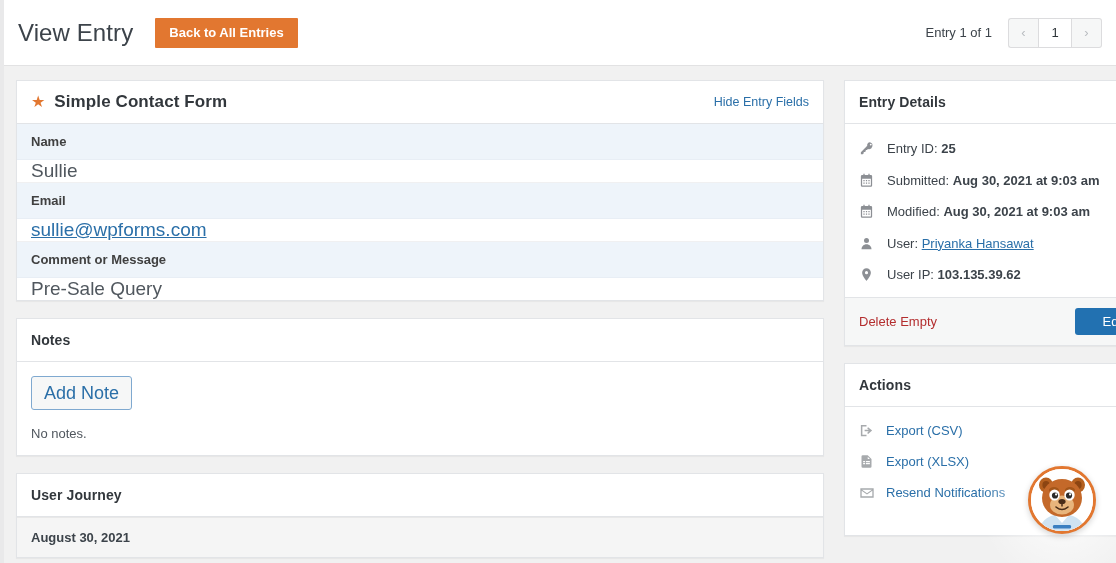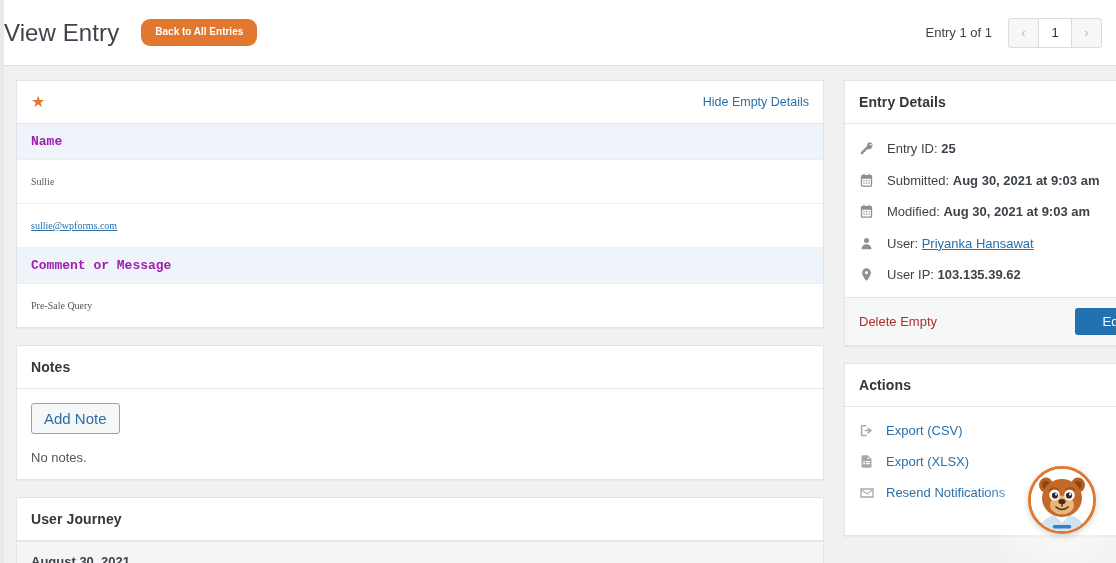--- a/index.html
+++ b/index.html
@@ -30,30 +30,31 @@
     position: absolute; left: 4px; top: 0;
     width: 1112px; height: 66px;
     background: #ffffff;
     border-bottom: 1px solid #e2e2e3;
     display: flex; align-items: center;
   }
   .page-title {
     font-size: 24px;
     font-weight: 400;
     color: #3c434a;
+    margin-left: 14px;
     letter-spacing: .1px;
   }
   .btn-back {
     margin-left: 22px;
     background: #e27730;
     color: #ffffff;
-    font-size: 10px;
+    font-size: 13px;
     font-weight: bold;
     border: none;
-    border-radius: 9px;
+    border-radius: 1px;
     padding: 8px 14px 9px 14px;
     cursor: pointer;
     line-height: 1;
     font-family: "Liberation Sans", sans-serif;
   }
   .header-right {
     margin-left: auto;
     margin-right: 14px;
     display: flex;
     align-items: center;
@@ -132,46 +133,44 @@
     text-decoration: none;
     cursor: pointer;
   }
 
   
   .field-label {
     background: #eef4fa;
     padding: 10px 14px;
     font-size: 13px;
     font-weight: bold;
-    color: #a21caf;
+    color: #404040;
     border-bottom: 1px solid #e8eef5;
-    font-family: Liberation Mono, monospace;
   }
   .field-value {
     background: #ffffff;
-    padding: 16px 14px;
-    font-size: 10px;
+    padding: 0 14px;
+    font-size: 19px;
     color: #50575e;
     border-bottom: 1px solid #f0f0f1;
-    font-family: Liberation Serif, serif;
   }
   .field-value.last { border-bottom: none; }
   .field-value a {
     color: #2a6fa8;
     text-decoration: underline;
   }
 
   
   .card-body { padding: 14px; }
   .btn-note {
     background: #f6f7f7;
     border: 1px solid #7fa9d0;
     color: #2a6fa8;
     border-radius: 3px;
-    font-size: 15px;
+    font-size: 18px;
     padding: 7px 12px;
     cursor: pointer;
     font-family: "Liberation Sans", sans-serif;
     line-height: 1;
   }
   .notes-empty {
     margin-top: 16px;
     font-size: 13px;
     color: #50575e;
   }
@@ -293,26 +292,28 @@
     </div>
   </div>
 
   <div class="content">
 
     <div class="col-main">
 
       <div class="card">
         <div class="card-head">
           <span class="star-icon">★</span>
-          <span class="head-link">Hide Empty Details</span>
+          <span class="card-head-title">Simple Contact Form</span>
+          <span class="head-link">Hide Entry Fields</span>
         </div>
 
         <div class="field-label">Name</div>
         <div class="field-value">Sullie</div>
 
+        <div class="field-label">Email</div>
         <div class="field-value"><a href="#">sullie@wpforms.com</a></div>
 
         <div class="field-label">Comment or Message</div>
         <div class="field-value last">Pre-Sale Query</div>
       </div>
 
       <div class="card">
         <div class="card-head">
           <span class="card-head-title small">Notes</span>
         </div>

